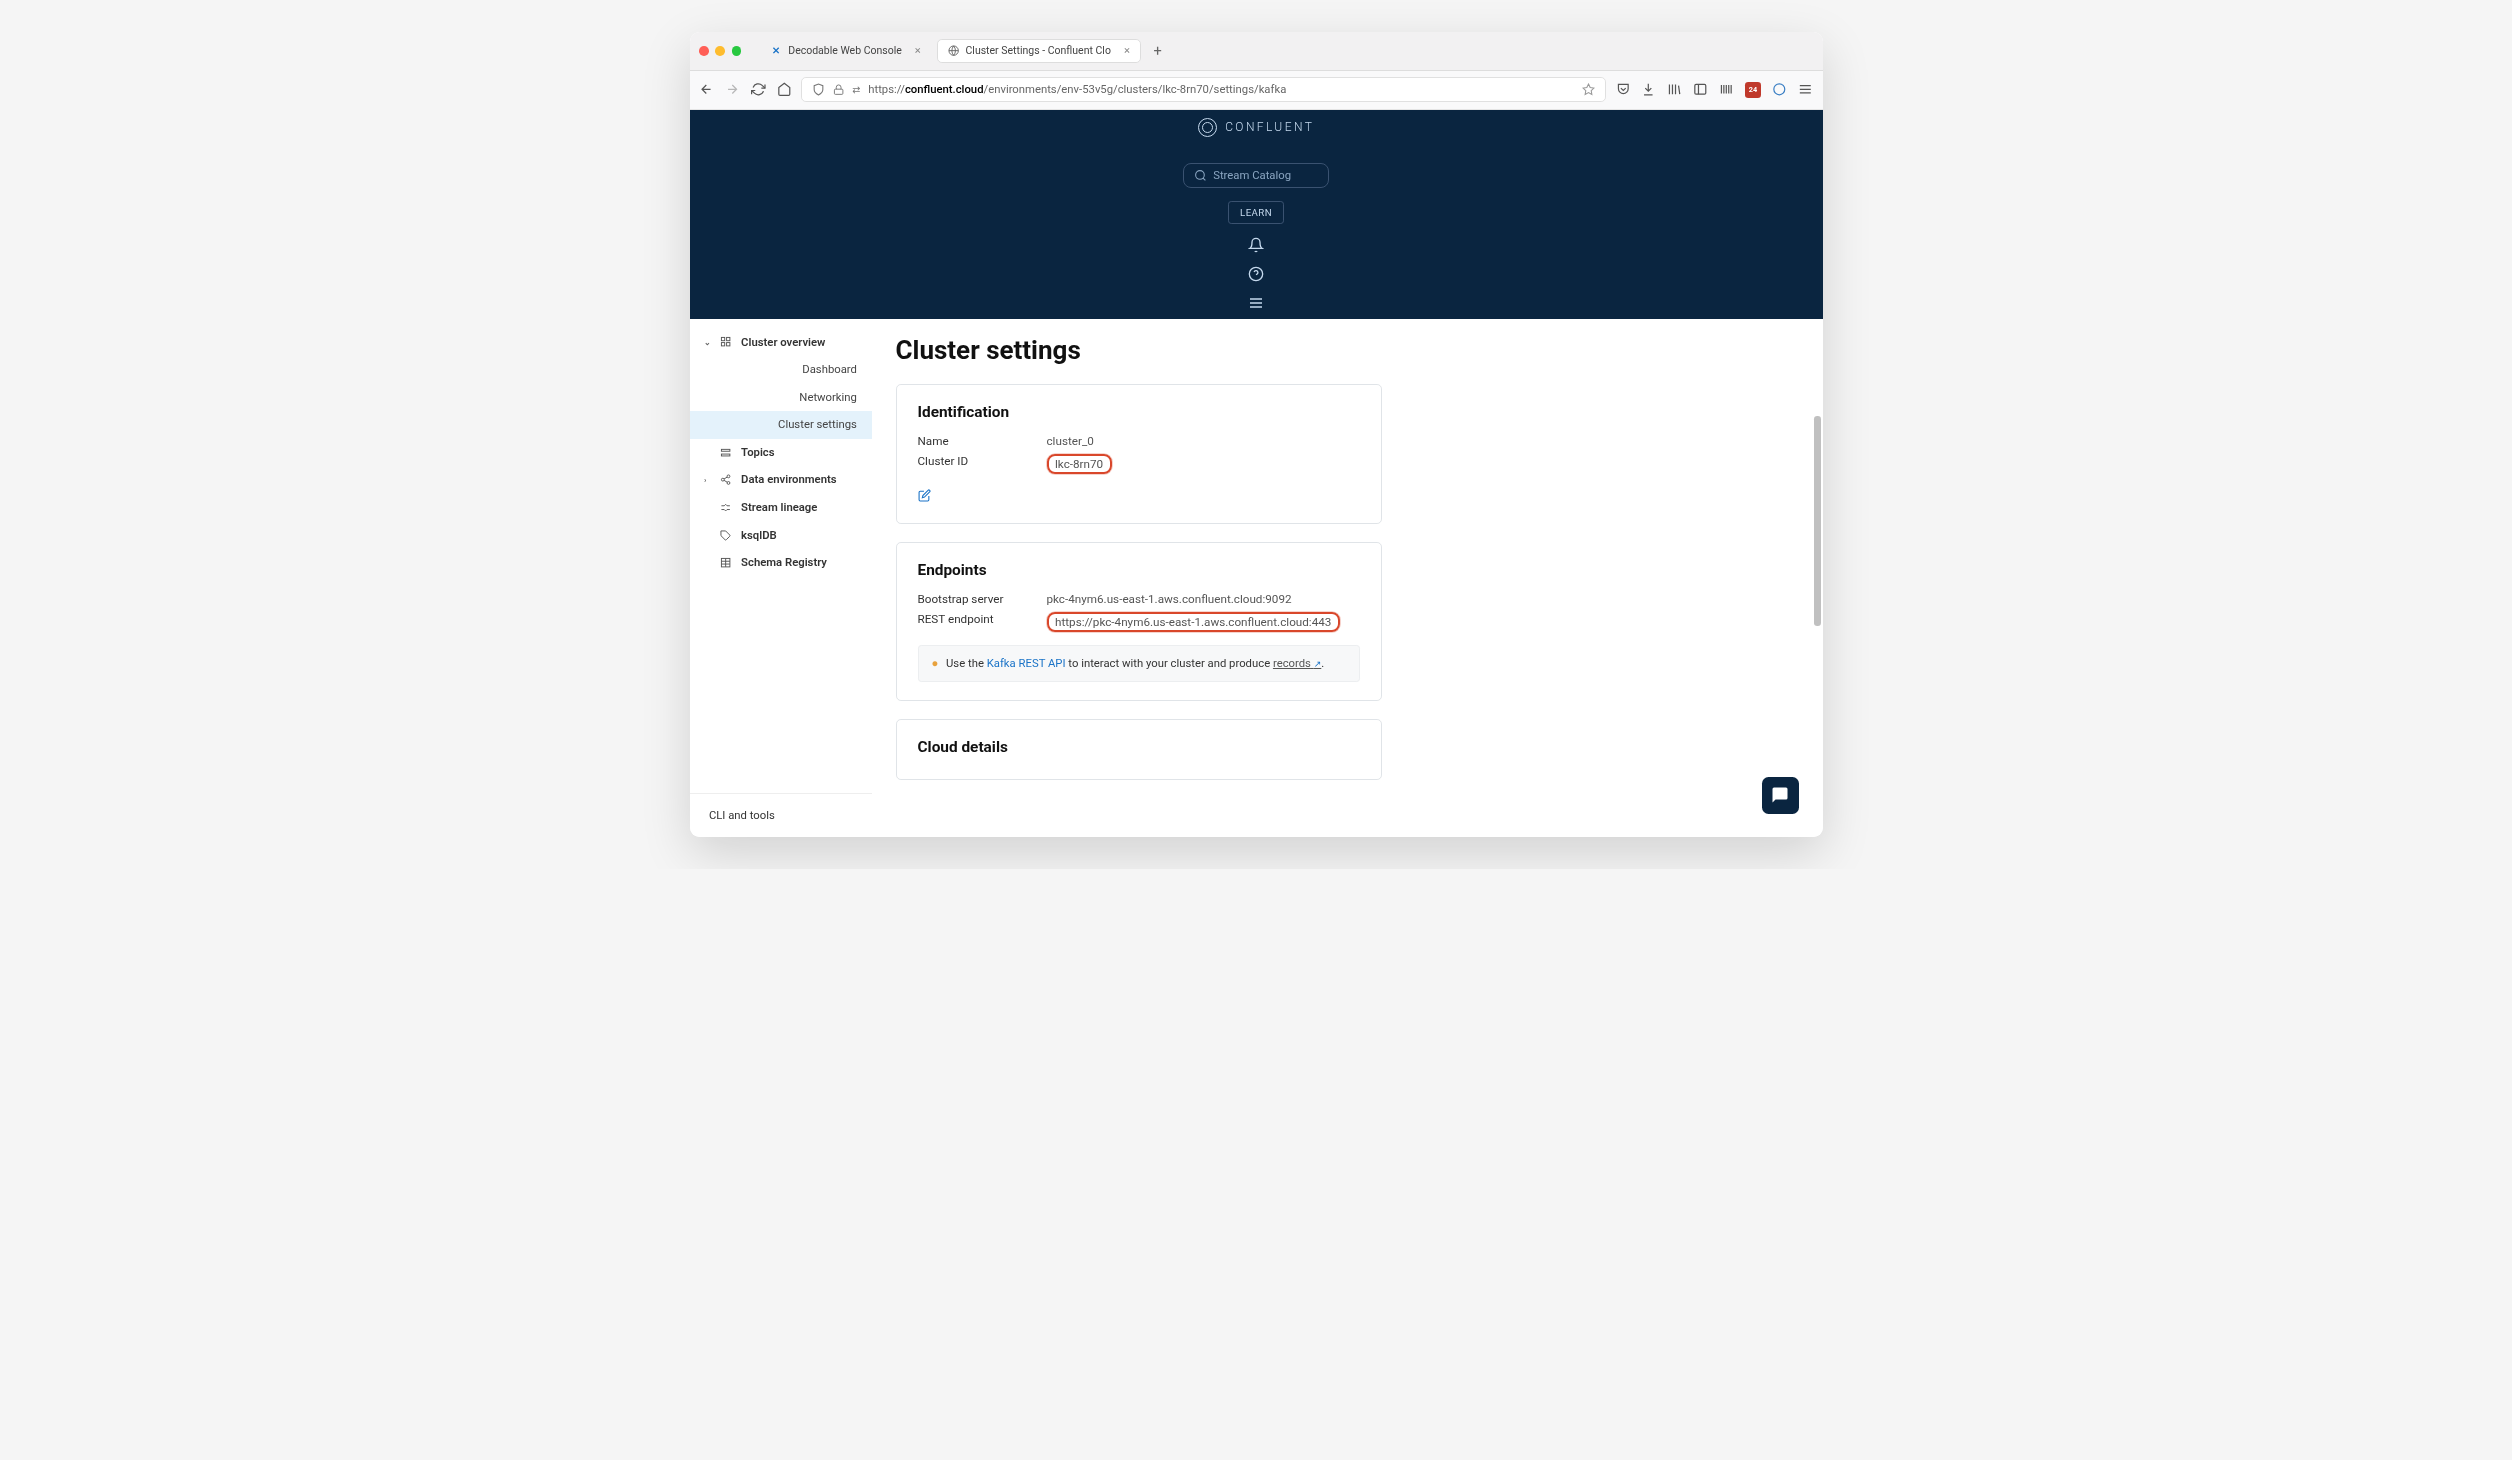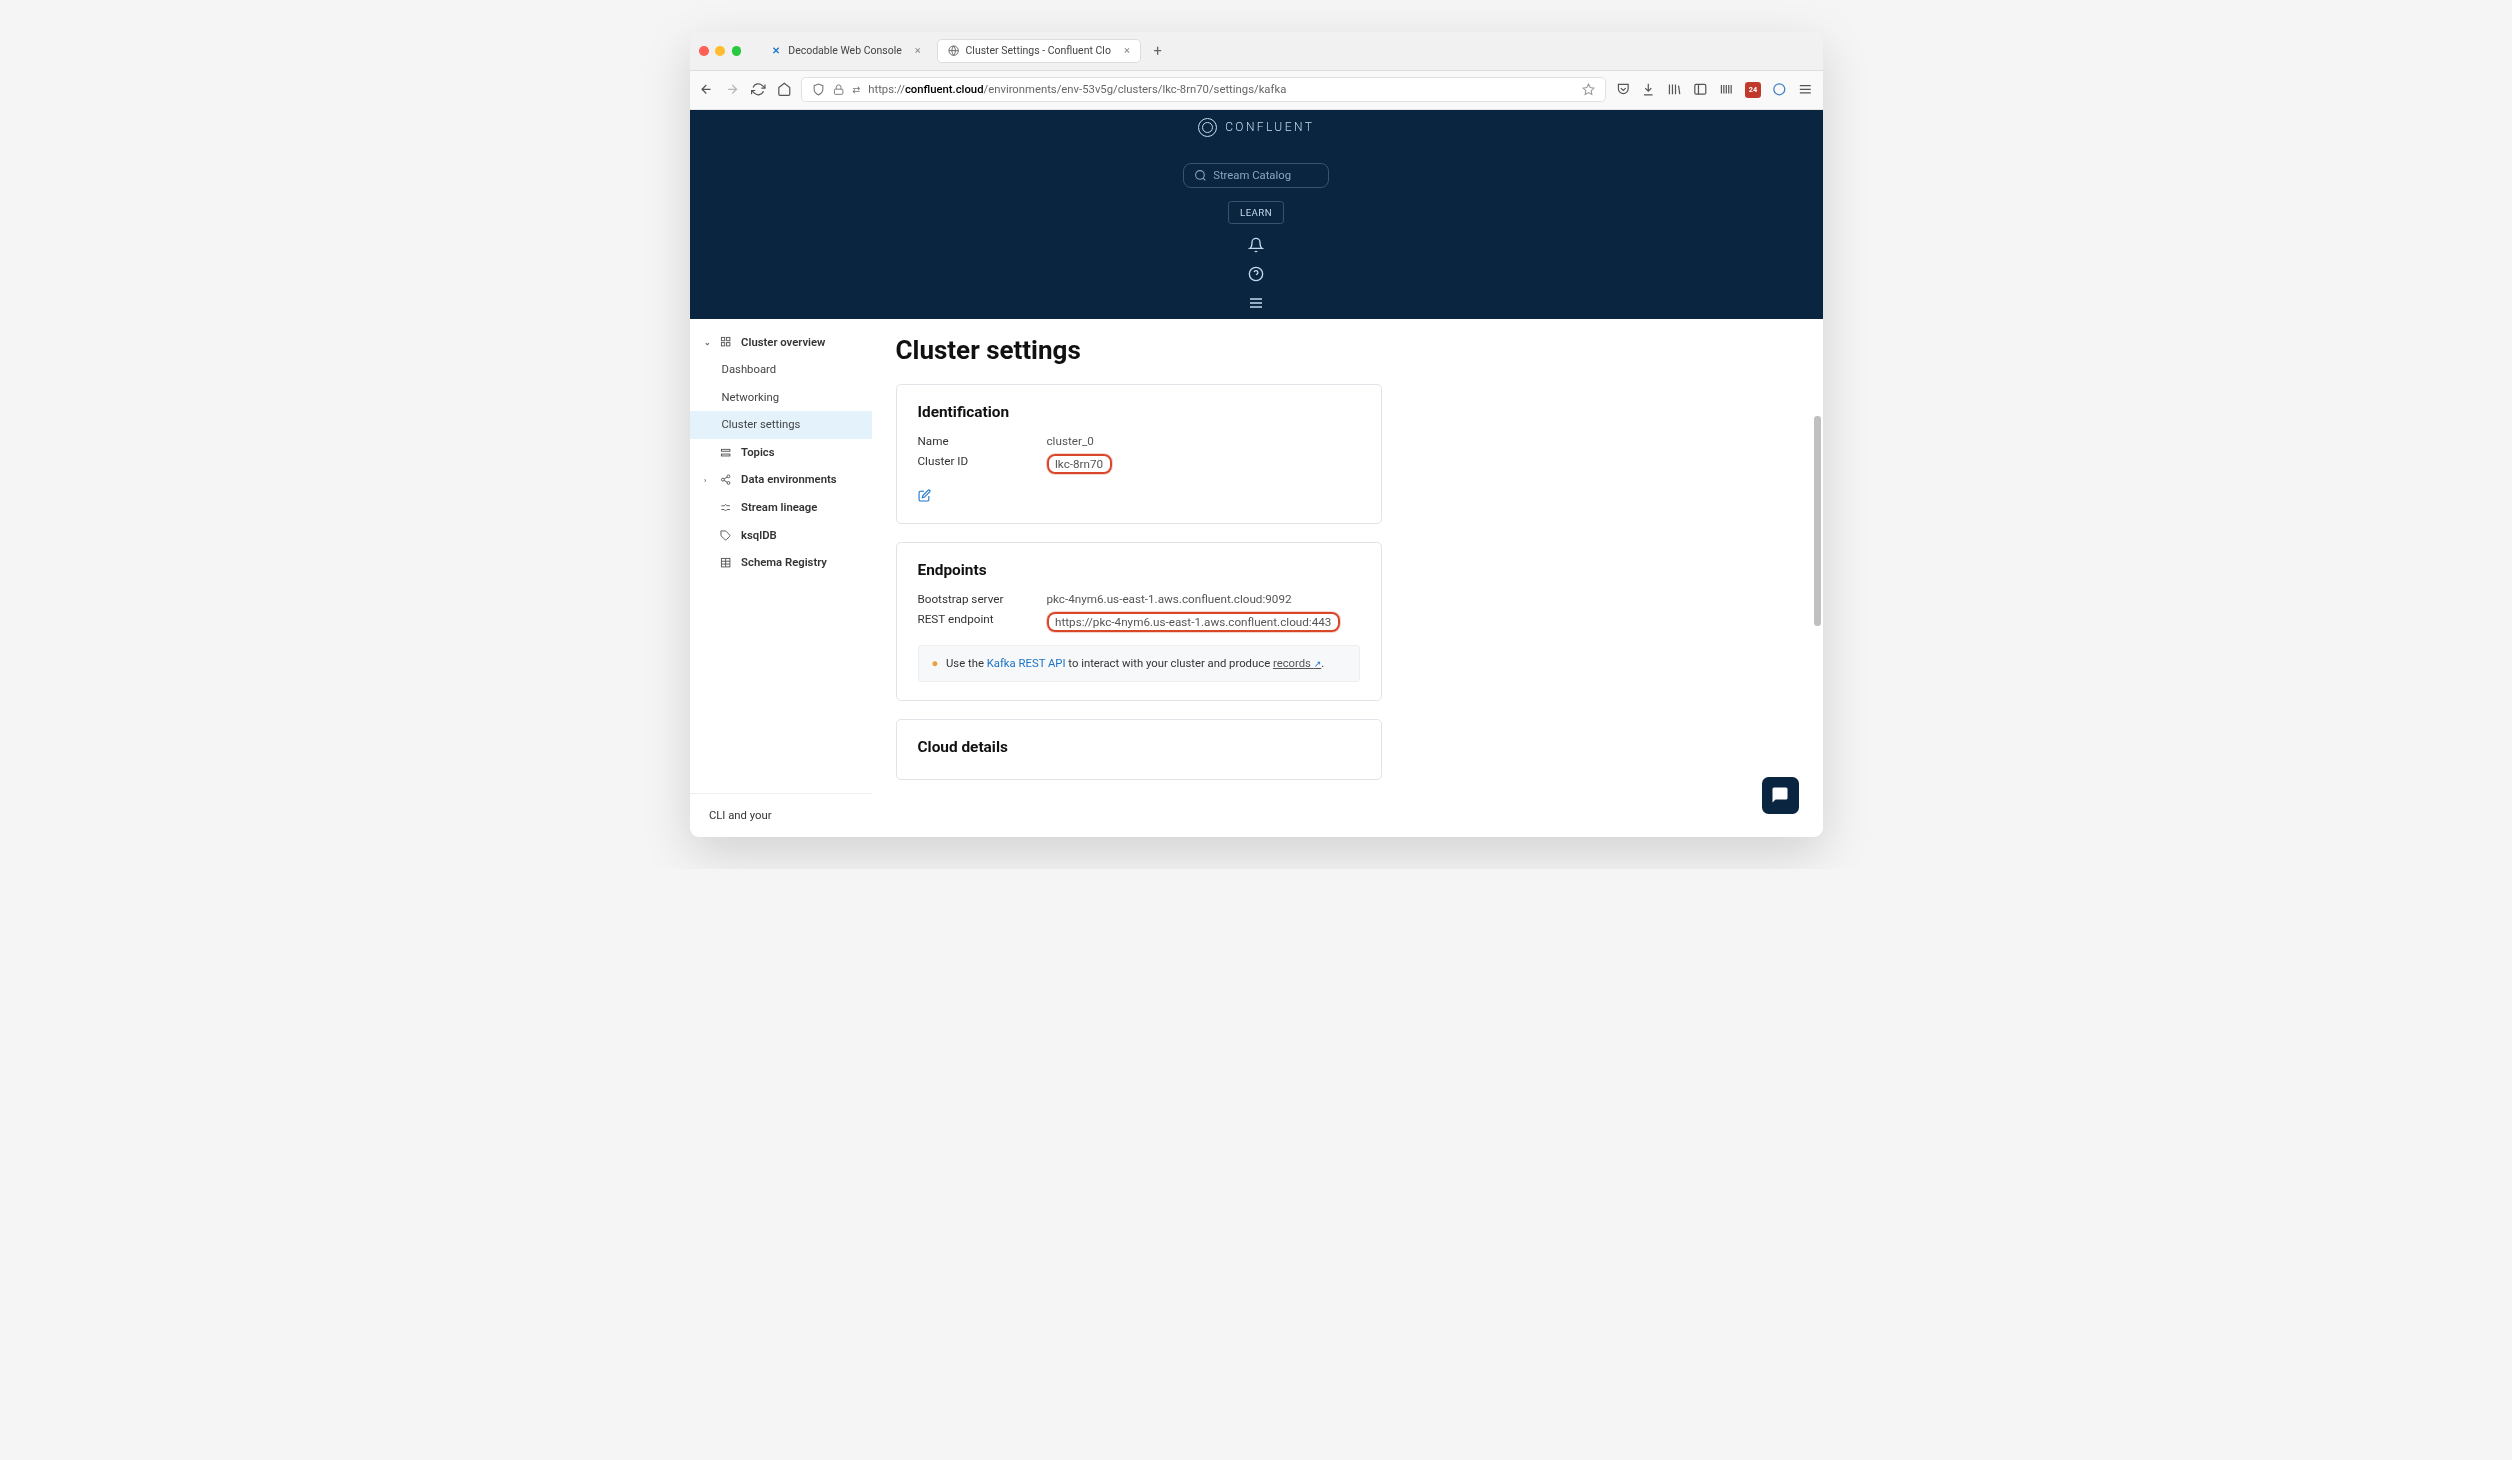--- a/index.html
+++ b/index.html
@@ -37,21 +37,21 @@
 .search-box { display: flex; align-items: center; gap: 6.5px; border: 0.8px solid #3a5270; border-radius: 8px; padding: 4.9px 9.7px; width: 146px; color: #8aa5c0; font-size: 11.3px; }
 .learn-btn { border: 0.8px solid #3a5270; border-radius: 3.2px; padding: 4.9px 11.3px; font-size: 9.7px; color: #c5d9ed; letter-spacing: 0.4px; cursor: pointer; }
 .hdr-icon { color: #c5d9ed; cursor: pointer; font-size: 14.6px; }
 
 
 .app-body { display: flex; min-height: 518px; background: #fff; position: relative; }
 .sidebar { width: 182px; border-right: 0; padding-top: 9.7px; display: flex; flex-direction: column; }
 .side-group { flex: 1; }
 .side-item { display: flex; align-items: center; gap: 8px; padding: 7.3px 14.6px; font-size: 11.3px; color: #333; cursor: pointer; }
 .side-item.parent { font-weight: 600; }
-.side-item.child { padding-left: 32px; font-weight: 400; color: #444; }
+.side-item.child { padding-left: 24px; font-weight: 400; color: #444; justify-content: flex-end; }
 .side-item.selected { background: #e4f2fb; }
 .side-item .caret { font-size: 8px; color: #666; width: 8px; }
 .side-item .sicon { width: 13px; display: inline-flex; color: #555; }
 .side-footer { border-top: 0.8px solid #eee; padding: 14.6px 19.4px; font-size: 11.3px; color: #333; cursor: pointer; }
 
 
 .main { flex: 1; padding: 8px 24px 24px; overflow: auto; }
 .page-title { font-size: 26px; font-weight: 700; margin: 8px 0 19.4px; color: #111; }
 .tabs { display: flex; gap: 23px; border-bottom: 0.8px solid #e2e8ed; margin-bottom: 23px; }
 .tabs .tabl { padding: 6.5px 0; font-size: 12px; color: #1a73c7; cursor: pointer; }
@@ -297,21 +297,21 @@
           <span class="sicon">
               <svg width="11.3" height="11.3" viewBox="0 0 24 24" fill="none" stroke="#555" stroke-width="2">
                 <rect x="3" y="3" width="18" height="18"></rect>
                 <path d="M3 9h18M3 15h18M12 3v18"></path>
               </svg>
             </span>
           <span>Schema Registry</span>
         </div>
       </div>
       <div class="side-footer">
-        <span>CLI and your</span>
+        <span>CLI and tools</span>
       </div>
     </div>
 
     <div class="main">
       <h1 class="page-title">Cluster settings</h1>
 
 
       <div class="card">
         <h2>Identification</h2>
         <div class="kv">

